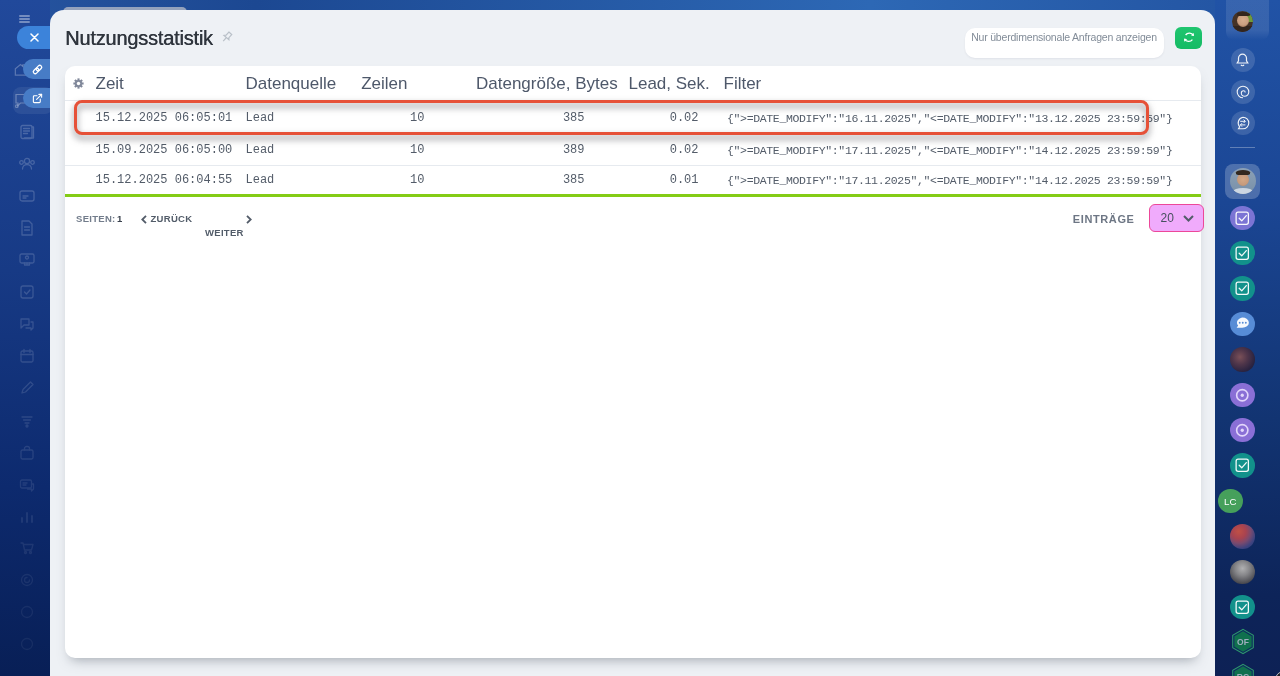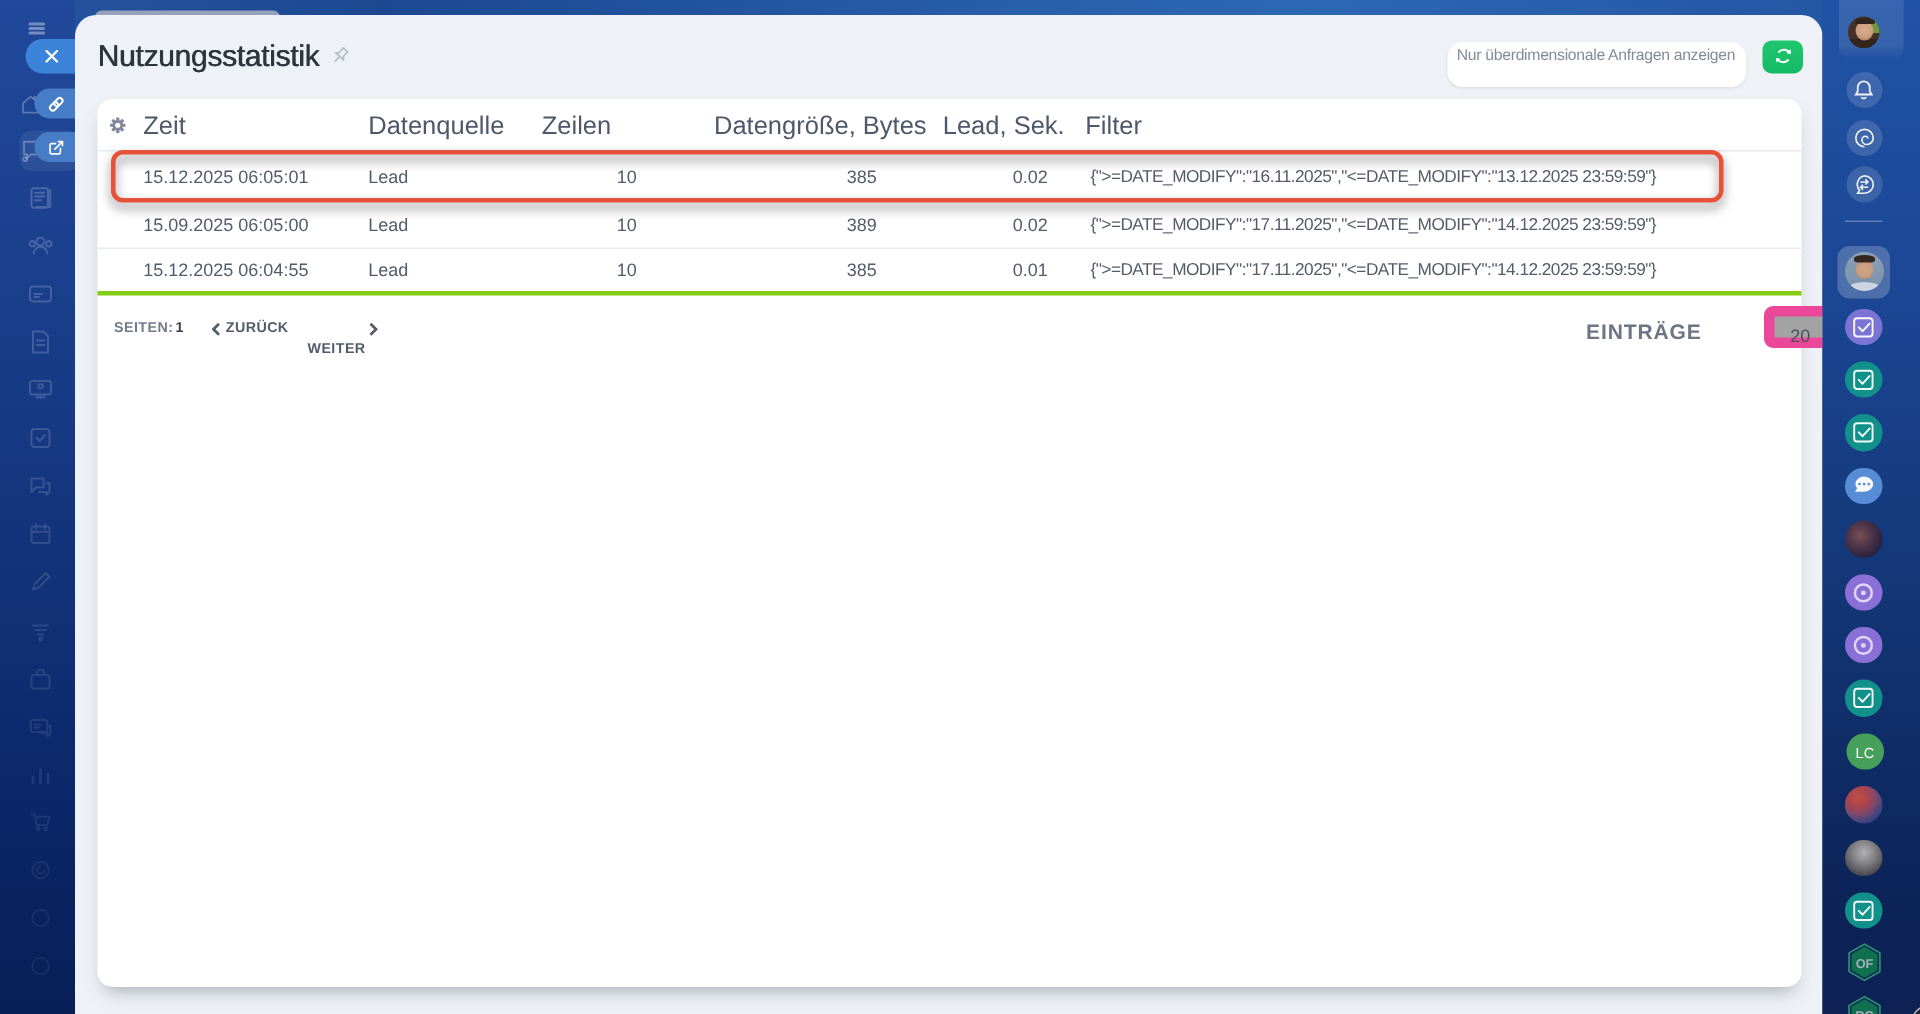--- a/index.html
+++ b/index.html
@@ -1,21 +1,21 @@
 <!DOCTYPE html>
 <html><head>
 <meta charset="utf-8">
 <style>
   * { margin:0; padding:0; box-sizing:border-box; }
   html,body { width:1280px; height:676px; overflow:hidden; }
   body { font-family:"Liberation Sans", sans-serif; position:relative; background:#0e2a66; }
   .abs { position:absolute; }
   .hcell { height:35px; line-height:35px; font-size:17px; color:#4e586a; }
   .row { left:0; width:100%; }
-  .row .c { top:50%; transform:translateY(-50%); font-size:12px; color:#535c69; white-space:nowrap; }
+  .row .c { top:50%; transform:translateY(-50%); font-size:12px; color:#535c69; white-space:nowrap;font-family:Liberation Mono, monospace; }
   .row .c.r { text-align:right; }
   .pg { font-size:9.5px; font-weight:700; letter-spacing:0.3px; height:12px; line-height:12px; }
   .ric { border-radius:50%; }
 </style>
 </head>
 <body>
 
 <div class="abs" style="left:0;top:0;width:1280px;height:26px;background:linear-gradient(90deg,#26549f 0%,#1c4892 20%,#2d68b5 68%,#2456a4 95%,#2456a4 100%);"></div>
 
 <div class="abs" style="left:63px;top:7px;width:124px;height:7px;background:#94a2bc;border-radius:5px 5px 0 0;"></div>
@@ -95,22 +95,22 @@
     <div class="pg abs" style="left:52.5px;top:147px;color:#39414d;font-weight:700;">1</div>
     <svg class="abs" style="left:76px;top:148.5px;" width="6" height="9" viewBox="0 0 6 9" fill="none" stroke="#535c69" stroke-width="1.8">
         <path d="M5 0.8 L1.3 4.5 L5 8.2"></path>
       </svg>
     <div class="pg abs" style="left:86px;top:147px;color:#525c69;">ZURÜCK</div>
     <div class="pg abs" style="left:140.5px;top:161px;color:#525c69;">WEITER</div>
     <svg class="abs" style="left:181px;top:148.5px;" width="6" height="9" viewBox="0 0 6 9" fill="none" stroke="#535c69" stroke-width="1.8">
         <path d="M1 0.8 L4.7 4.5 L1 8.2"></path>
       </svg>
 
-    <div class="abs" style="left:990px;top:147px;width:80px;text-align:right;font-size:14px;font-weight:700;letter-spacing:0.6px;color:#6d7684;">EINTRÄGE</div>
-    <div class="abs" style="left:1111px;top:137.5px;width:55px;height:28px;background:#a3a3a3;border:7px solid #ec4899;border-radius:6px;">
+    <div class="abs" style="left:990px;top:147px;width:80px;text-align:right;font-size:11px;font-weight:700;letter-spacing:0.6px;color:#6d7684;">EINTRÄGE</div>
+    <div class="abs" style="left:1084px;top:137.5px;width:55px;height:28px;background:#f0abfc;border:1px solid #ec4899;border-radius:6px;">
       <div class="abs" style="left:11px;top:0;line-height:26px;font-size:12px;color:#46505e;">20</div>
       <svg class="abs" style="left:33px;top:10px;" width="11" height="7" viewBox="0 0 11 7" fill="none" stroke="#525c69" stroke-width="2">
           <path d="M1 1 L5.5 5.5 L10 1"></path>
         </svg>
     </div>
   </div>
 </div>
 
 <div class="abs" id="lsb" style="left:0;top:0;width:49.5px;height:676px;background:linear-gradient(180deg,#21499b 0%,#173a85 40%,#0d2a6e 72%,#081f56 100%);overflow:hidden;">
   <div class="abs" style="left:18.5px;top:15.2px;width:11.6px;height:1.6px;background:rgba(255,255,255,0.38);border-radius:1px;"></div>
@@ -298,21 +298,21 @@
           <circle cx="12" cy="12" r="5.5" fill="none" stroke="rgba(235,225,255,0.9)" stroke-width="1.6"></circle>
           <circle cx="12" cy="12" r="1.6" fill="rgba(235,225,255,0.9)"></circle>
         </svg>
       </div>
       <div class="abs ric" style="left:15.2px;top:453.35px;width:24.5px;height:24.5px;background:#12918b;">
         <svg class="abs" style="left:0;top:0;" width="24.5" height="24.5" viewBox="0 0 24 24">
           <rect x="6" y="6" width="12" height="12" rx="2" fill="none" stroke="rgba(255,255,255,0.95)" stroke-width="1.25"></rect>
           <path d="M9 12 l2.5 2.5 L16 9.5" fill="none" stroke="rgba(255,255,255,0.95)" stroke-width="1.25" stroke-linecap="round" stroke-linejoin="round"></path>
         </svg>
       </div>
-      <div class="abs ric" style="left:16px;top:488.75px;width:24.5px;height:24.5px;background:#46a05b;">
+      <div class="abs ric" style="left:3px;top:488.75px;width:24.5px;height:24.5px;background:#46a05b;">
         <svg class="abs" style="left:0;top:0;" width="24.5" height="24.5" viewBox="0 0 24 24">
           <text x="12" y="16" text-anchor="middle" font-size="9.5" fill="#fff" font-family="Liberation Sans, sans-serif">LC</text>
         </svg>
       </div>
       <div class="abs ric" style="left:15.2px;top:524.15px;width:24.5px;height:24.5px;background:radial-gradient(circle at 35% 30%, #c05045 0%, #a84350 30%, #7a4a6e 50%, #3c4380 72%, #2a3166 100%);"></div>
       <div class="abs ric" style="left:15.2px;top:559.55px;width:24.5px;height:24.5px;background:radial-gradient(circle at 50% 35%, #b0b0b2 0%, #87878a 35%, #4a4a50 75%, #333338 100%);"></div>
       <div class="abs ric" style="left:15.2px;top:594.95px;width:24.5px;height:24.5px;background:#12918b;">
         <svg class="abs" style="left:0;top:0;" width="24.5" height="24.5" viewBox="0 0 24 24">
           <rect x="6" y="6" width="12" height="12" rx="2" fill="none" stroke="rgba(255,255,255,0.95)" stroke-width="1.25"></rect>
           <path d="M9 12 l2.5 2.5 L16 9.5" fill="none" stroke="rgba(255,255,255,0.95)" stroke-width="1.25" stroke-linecap="round" stroke-linejoin="round"></path>

